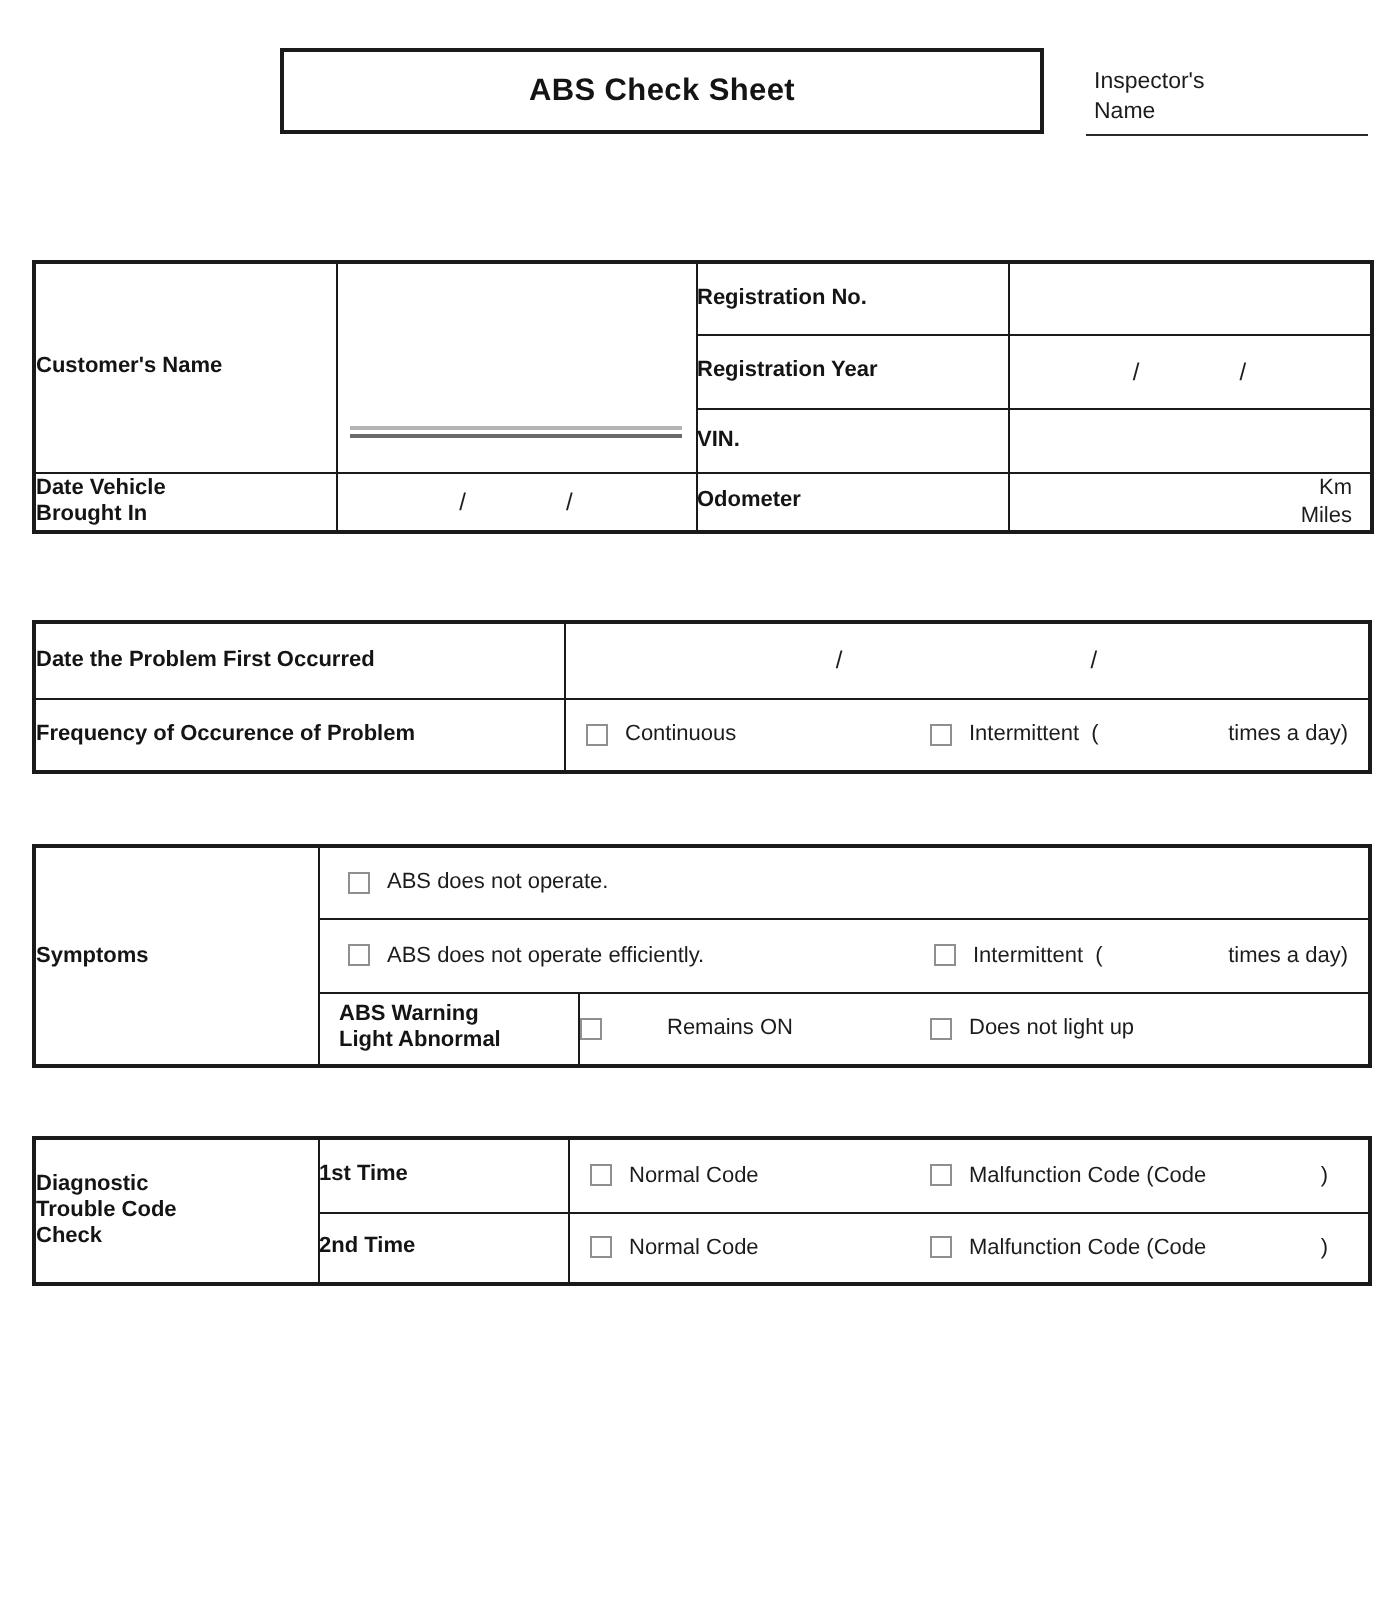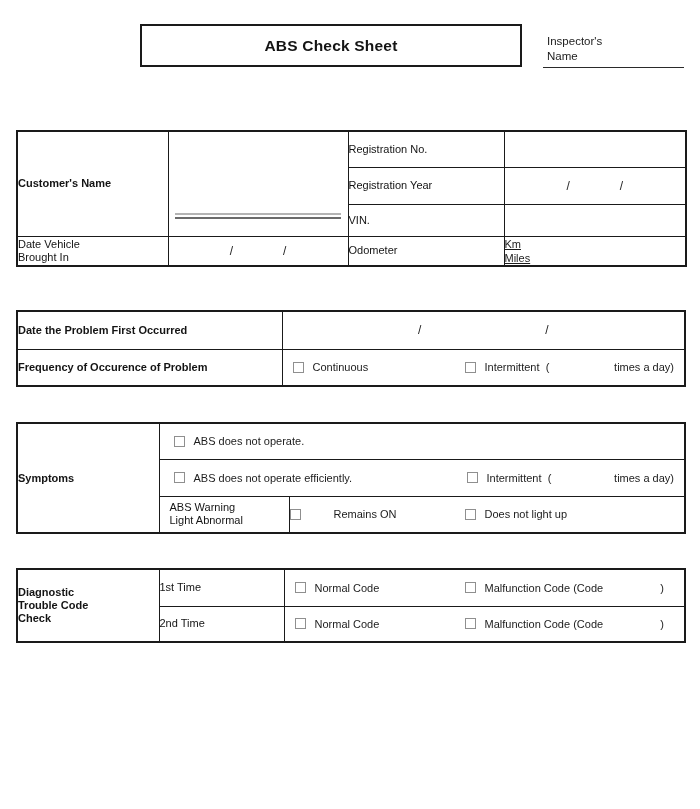--- a/index.html
+++ b/index.html
@@ -21,21 +21,21 @@
   }
   
   table.frm {
     position:absolute; border-collapse:collapse; table-layout:fixed;
     border:2px solid #1a1a1a; font-size:11px; color:#141414;
   }
   table.frm td {
     border:1px solid #1a1a1a; padding:0; position:relative;
     vertical-align:middle; box-sizing:border-box; overflow:hidden;
   }
-  .lbl  { font-weight:normal; padding-left:12px; line-height:13px;margin-left:40px; }
+  .lbl  { font-weight:bold; padding-left:12px; line-height:13px;margin-left:40px; }
   .lbl2 { font-weight:bold; padding-left:14px; line-height:13px; }
   .vt   { vertical-align:top; }
   
   .cbitem {
     position:absolute; top:50%; transform:translateY(-50%);
     display:flex; align-items:center; column-gap:9px; white-space:pre;
     font-size:11px; color:#1c1c1c;
   }
   .cbright {
     position:absolute; top:50%; transform:translateY(-50%);
@@ -50,21 +50,21 @@
     font-size:12px; color:#1c1c1c;
   }
   .slashes span { display:block; }
   
   .sig { width:166px; margin:64px auto 0; }
   .sig-top { height:2px; background:#b4b4b4; }
   .sig-gap { height:2px; }
   .sig-bot { height:2px; background:#6b6b6b; }
   
   .units {
-    text-align:left; padding-right:9px; font-size:11px; line-height:14px; color:#1c1c1c;text-decoration:underline;
+    text-align:right; padding-right:9px; font-size:11px; line-height:14px; color:#1c1c1c;
   }
 </style>
 </head>
 <body>
 
 <div class="page">
 
   <div class="title-box">
     <span>ABS Check Sheet</span>
   </div>

